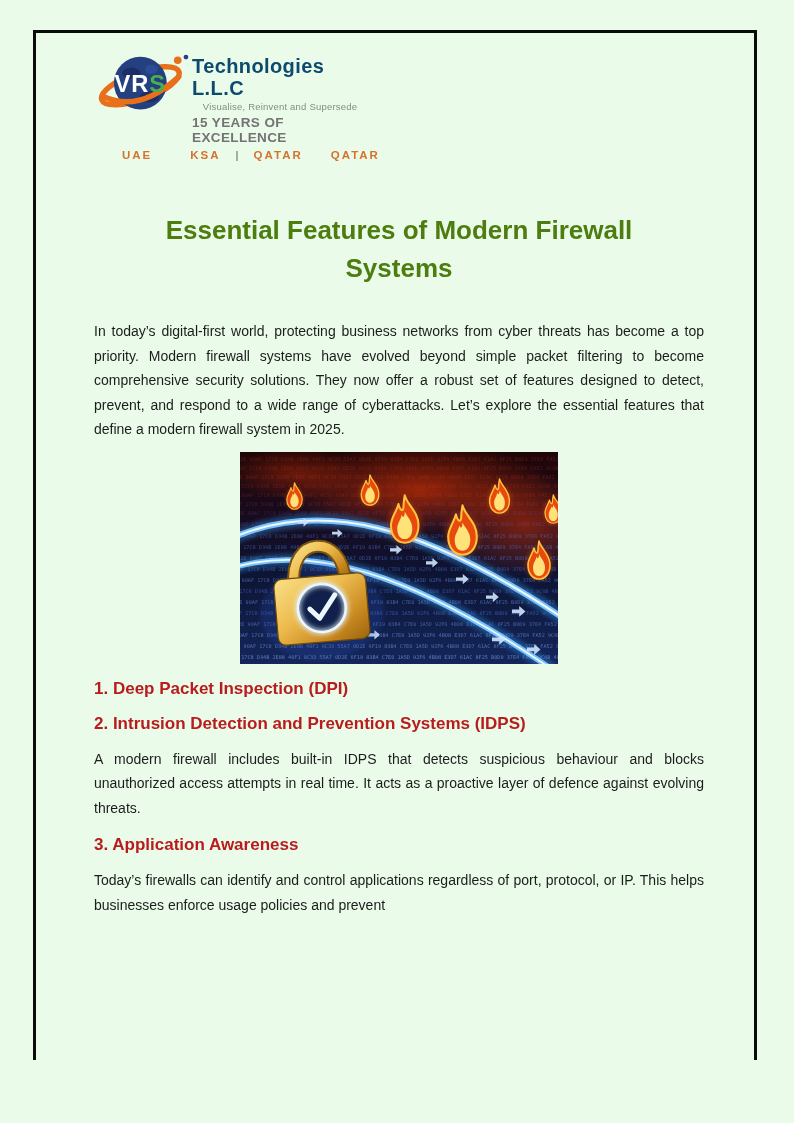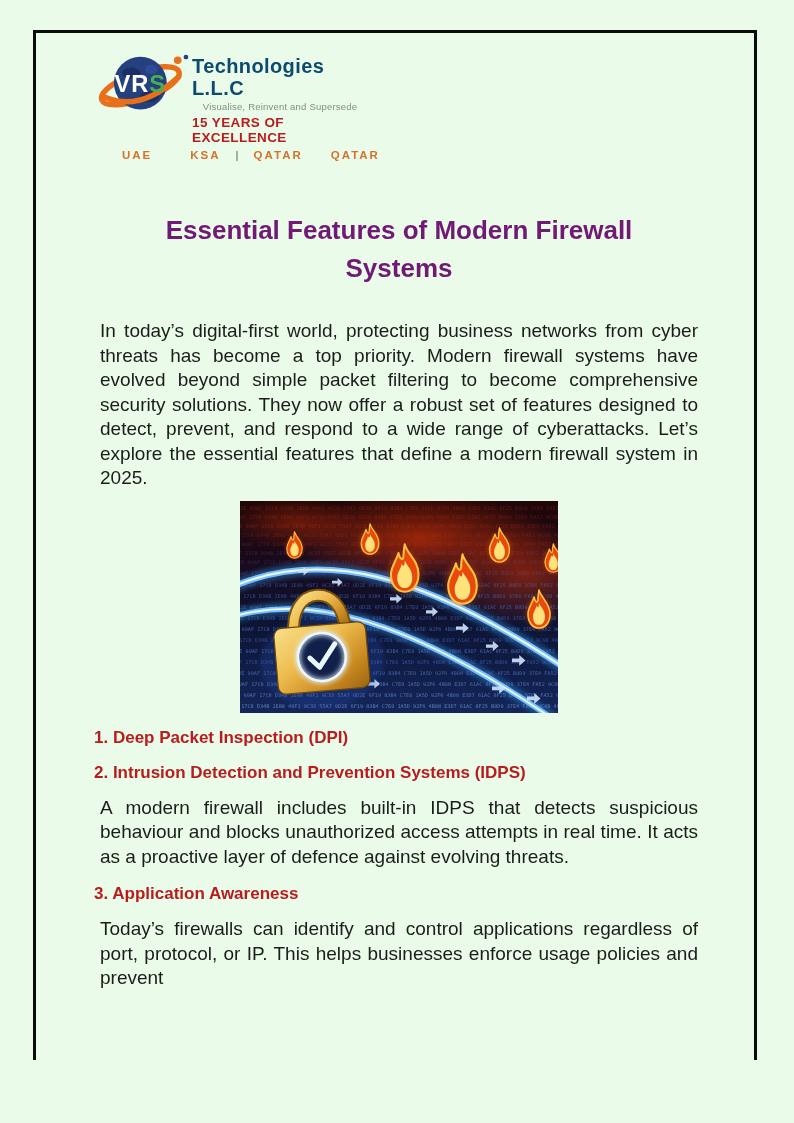--- a/index.html
+++ b/index.html
@@ -12,35 +12,35 @@
     border:3px solid #0b0b0b; box-sizing:border-box;
     padding:20px 50px 0 58px;
   }
   
   .logo { margin-left:4px; width:270px; }
   .logo-top { display:flex; align-items:flex-start; }
   .logo-globe { width:92px; height:62px; flex:0 0 auto; }
   .logo-textcol { margin-left:2px; padding-top:2px; }
   .company { font-size:20px; font-weight:600; color:#0c4a6e; letter-spacing:.4px; line-height:22px; }
   .tagline { font-size:9.5px; color:#7f9083; letter-spacing:.2px; margin-top:2px;text-align:center; }
-  .banner { font-size:13.5px; font-weight:700; color:#b91c1c; letter-spacing:.4px; margin-top:3px; }
+  .banner { font-size:13.5px; font-weight:700; color:#737373; letter-spacing:.4px; margin-top:3px; }
   .countries { display:flex; margin-top:4px; font-size:11.5px; font-weight:700;
                color:#d4732c; letter-spacing:2px; }
   .countries .c-uae { margin-left:24px; }
   .countries .c-ksa { margin-left:38px; }
   .countries .c-sep { margin-left:15px; color:#5a5a5a; font-weight:400; letter-spacing:0; }
   .countries .c-qatar { margin-left:15px; }
   .countries .c-india { margin-left:28px; }
   
   .doc-title {
     margin:50px auto 0; max-width:580px; text-align:center;
-    color:#701a75; font-size:26px; font-weight:700; line-height:38px;
+    color:#4d7c0f; font-size:26px; font-weight:700; line-height:38px;
   }
   .body-text {
-    margin:6px; font-size:19px; line-height:24.5px; color:#1b1d1b;
+    margin:0; font-size:14px; line-height:24.5px; color:#1b1d1b;
     text-align:justify;
   }
   .intro { margin-top:32px; }
   .hero { width:318px; height:212px; margin:10px auto 0; font-size:0; }
   .section-heading { margin:15px 0 0; color:#b91c1c; font-size:17px; line-height:20px; font-weight:700; }
   .section-body { margin-top:13px; }
 </style>
 </head>
 <body>
 

